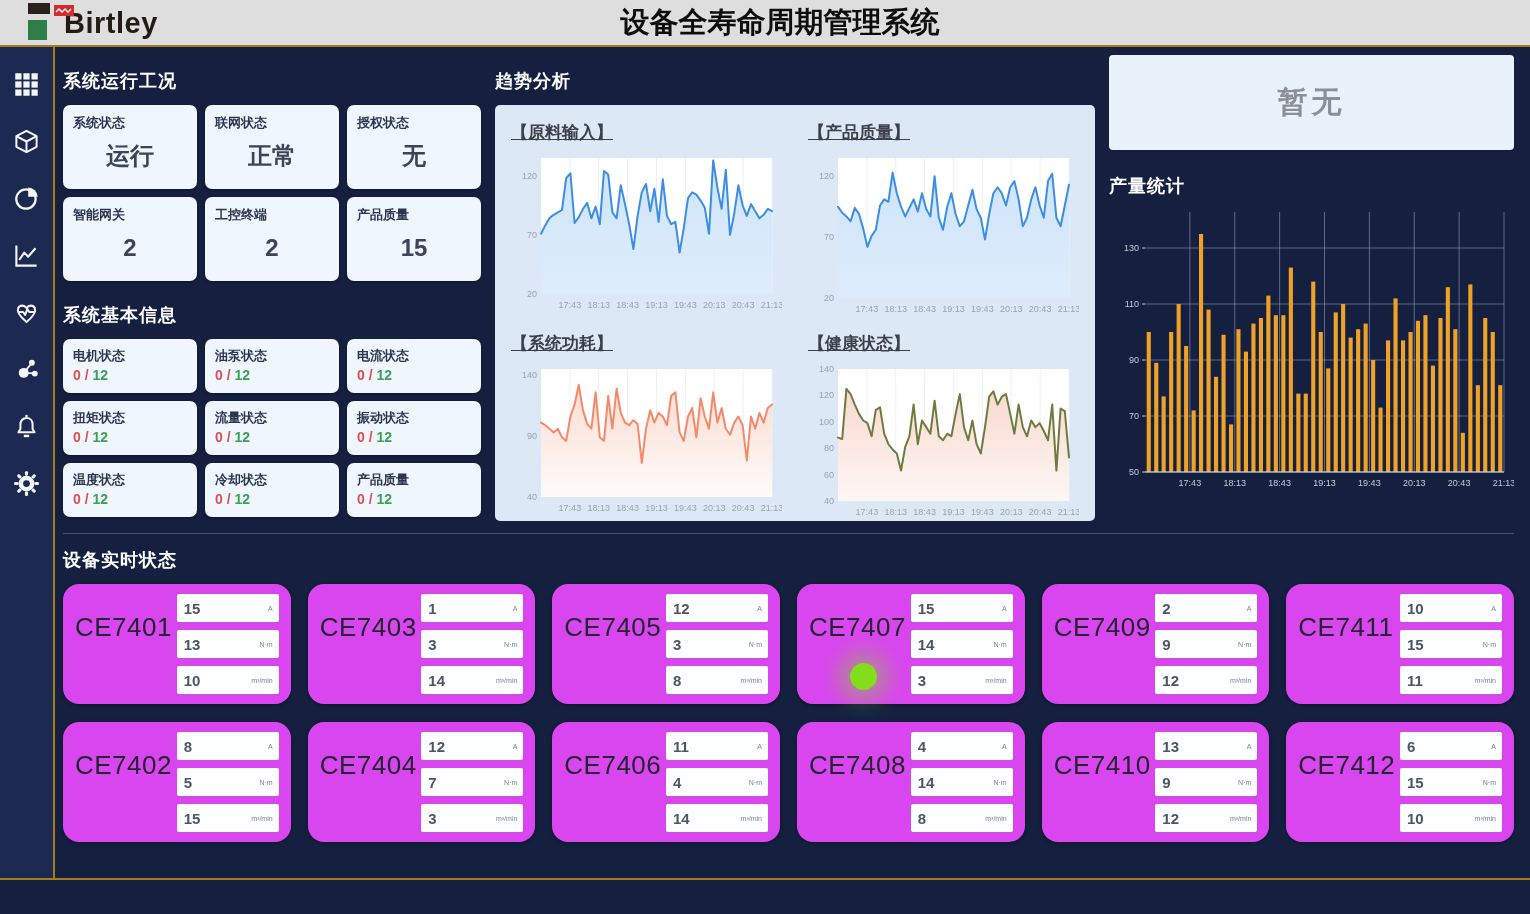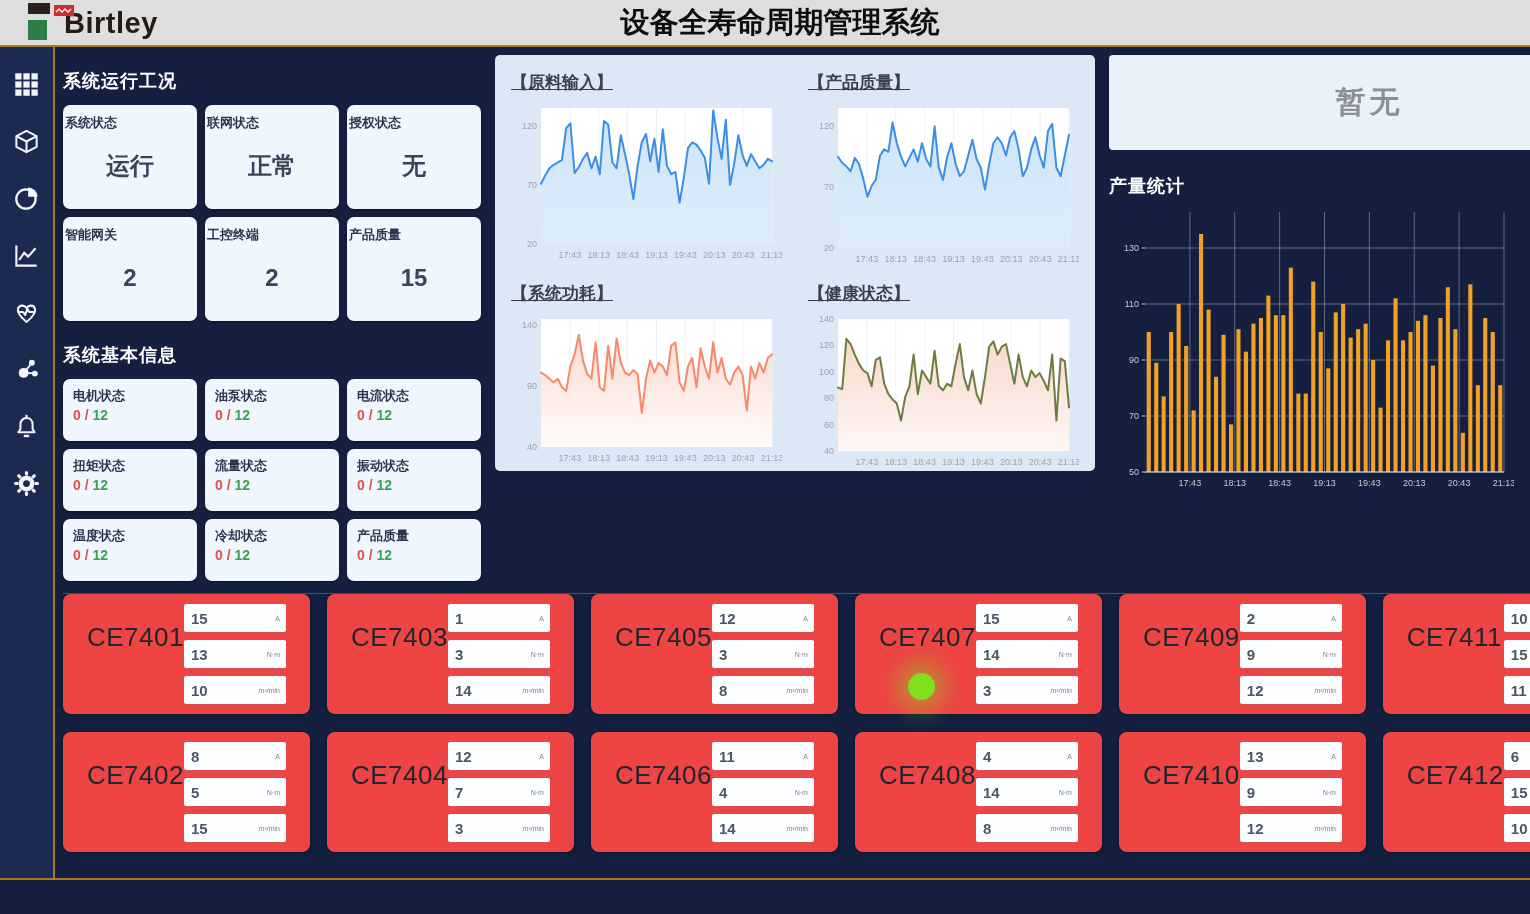--- a/index.html
+++ b/index.html
@@ -30,27 +30,27 @@
 
   .top-row { display:flex; gap:14px; }
   .col-left { width:418px; flex:none; }
   .col-mid  { width:600px; flex:none; }
   .col-right{ flex:1; }
 
   .panel-title { color:#ffffff; font-size:18px; font-weight:bold; margin:14px 0 12px 0; letter-spacing:1px; }
 
   
   .status-grid { display:grid; grid-template-columns:repeat(3,1fr); gap:8px; }
-  .status-card { background:#eff6fd; border-radius:7px; height:104px; padding:9px 2px;
+  .status-card { background:#eff6fd; border-radius:7px; height:84px; padding:9px 10px;
                  display:flex; flex-direction:column; box-shadow:0 1px 3px rgba(0,0,0,.35); }
   .sc-label { font-size:13px; font-weight:bold; color:#2c3650; }
   .sc-value { flex:1; display:flex; align-items:center; justify-content:center; font-size:24px; font-weight:bold; color:#3b4458; }
 
   .info-grid { display:grid; grid-template-columns:repeat(3,1fr); gap:8px; }
-  .info-card { background:#eff6fd; border-radius:7px; height:62px; padding:8px 10px;
+  .info-card { background:#eff6fd; border-radius:7px; height:54px; padding:8px 10px;
                box-shadow:0 1px 3px rgba(0,0,0,.35); }
   .ic-label { font-size:13px; font-weight:bold; color:#2c3650; }
   .ic-count { font-size:14px; font-weight:bold; margin-top:2px; }
   .red  { color:#df4f4f; }
   .green{ color:#3d9e55; }
 
   
   .trend-panel { background:#dce8f5; border-radius:5px; height:416px; padding:10px 16px 6px 16px;
                  display:grid; grid-template-columns:1fr 1fr; grid-template-rows:1fr 1fr; column-gap:26px; row-gap:6px; }
   .chart-cell { display:flex; flex-direction:column; min-width:0; }
@@ -63,21 +63,21 @@
   .alarm-tabs { display:flex; gap:14px; font-size:13px; color:#f2f4f8; }
   .alarm-tab { cursor:pointer; }
   .alarm-tab.active { color:#f2ea1f; font-weight:bold; }
   .alarm-empty { background:#e9f1fa; border-radius:4px; height:95px; display:flex; align-items:center; justify-content:center;
                  font-size:30px; font-weight:bold; color:#8a8f98; letter-spacing:4px; }
   .prod-chart { height:280px; }
 
   
   .devices-divider { border-top:1px solid #4a5470; margin-top:12px; }
   .device-grid { display:grid; grid-template-columns:repeat(6,1fr); gap:17px; margin-bottom:18px; }
-  .device-card { background:#ef4444; border-radius:8px; height:120px; padding:10px 24px;
+  .device-card { background:#d946ef; border-radius:16px; height:120px; padding:10px 12px;
                  display:flex; position:relative; box-shadow:0 1px 4px rgba(0,0,0,.4); }
   .dc-name { flex:1; font-size:26px; color:#20252e; display:flex; align-items:flex-start; padding-top:18px; letter-spacing:0.5px; }
   .dc-rows { width:102px; flex:none; display:flex; flex-direction:column; justify-content:space-between; }
   .dc-row { background:#fcfeff; height:28px; display:flex; align-items:center; justify-content:space-between;
             padding:0 6px 0 7px; border-radius:2px; box-shadow:0 1px 1px rgba(120,140,170,.25); }
   .dc-val { font-size:15px; font-weight:bold; color:#4d5565; }
   .dc-unit { font-size:7px; color:#7c8493; }
   .dc-dot { position:absolute; left:53px; top:79px; width:27px; height:27px; border-radius:50%;
             background:#82dd1d; box-shadow:0 0 20px 12px rgba(130,221,29,.40); }
 
@@ -249,20 +249,21 @@
             <div class="ic-count"><span class="red">0</span><span class="red"> </span><span class="red">/</span><span class="green"> </span><span class="green">12</span></div>
           </div>
           <div class="info-card">
             <div class="ic-label">产品质量</div>
             <div class="ic-count"><span class="red">0</span><span class="red"> </span><span class="red">/</span><span class="green"> </span><span class="green">12</span></div>
           </div>
         </div>
       </div>
 
       <div class="col-mid">
+        <div class="panel-title">趋势分析</div>
         <div class="trend-panel">
           <div class="chart-cell">
             <div class="chart-title">【原料输入】</div>
             <div class="chart-box"><svg width="271" height="164">
                   <rect x="30" y="10" width="231" height="136" fill="#ffffff"></rect>
                   <line x1="58.875" y1="10" x2="58.875" y2="146" stroke="#edf1f7" stroke-width="1"></line>
                   <line x1="87.75" y1="10" x2="87.75" y2="146" stroke="#edf1f7" stroke-width="1"></line>
                   <line x1="116.625" y1="10" x2="116.625" y2="146" stroke="#edf1f7" stroke-width="1"></line>
                   <line x1="145.5" y1="10" x2="145.5" y2="146" stroke="#edf1f7" stroke-width="1"></line>
                   <line x1="174.375" y1="10" x2="174.375" y2="146" stroke="#edf1f7" stroke-width="1"></line>
@@ -478,20 +479,21 @@
               <text x="215.5" y="276" text-anchor="middle" font-size="9" fill="#c3cad9">19:13</text>
               <text x="260.375" y="276" text-anchor="middle" font-size="9" fill="#c3cad9">19:43</text>
               <text x="305.25" y="276" text-anchor="middle" font-size="9" fill="#c3cad9">20:13</text>
               <text x="350.125" y="276" text-anchor="middle" font-size="9" fill="#c3cad9">20:43</text>
               <text x="395" y="276" text-anchor="middle" font-size="9" fill="#c3cad9">21:13</text>
             </svg></div>
       </div>
     </div>
 
     <div class="devices-divider"></div>
+    <div class="panel-title">设备实时状态</div>
     <div class="device-grid">
       <div class="device-card">
         <div class="dc-name">CE7401</div>
         <div class="dc-rows">
           <div class="dc-row">
               <span class="dc-val">15</span>
               <span class="dc-unit">A</span>
             </div>
           <div class="dc-row">
               <span class="dc-val">13</span>

